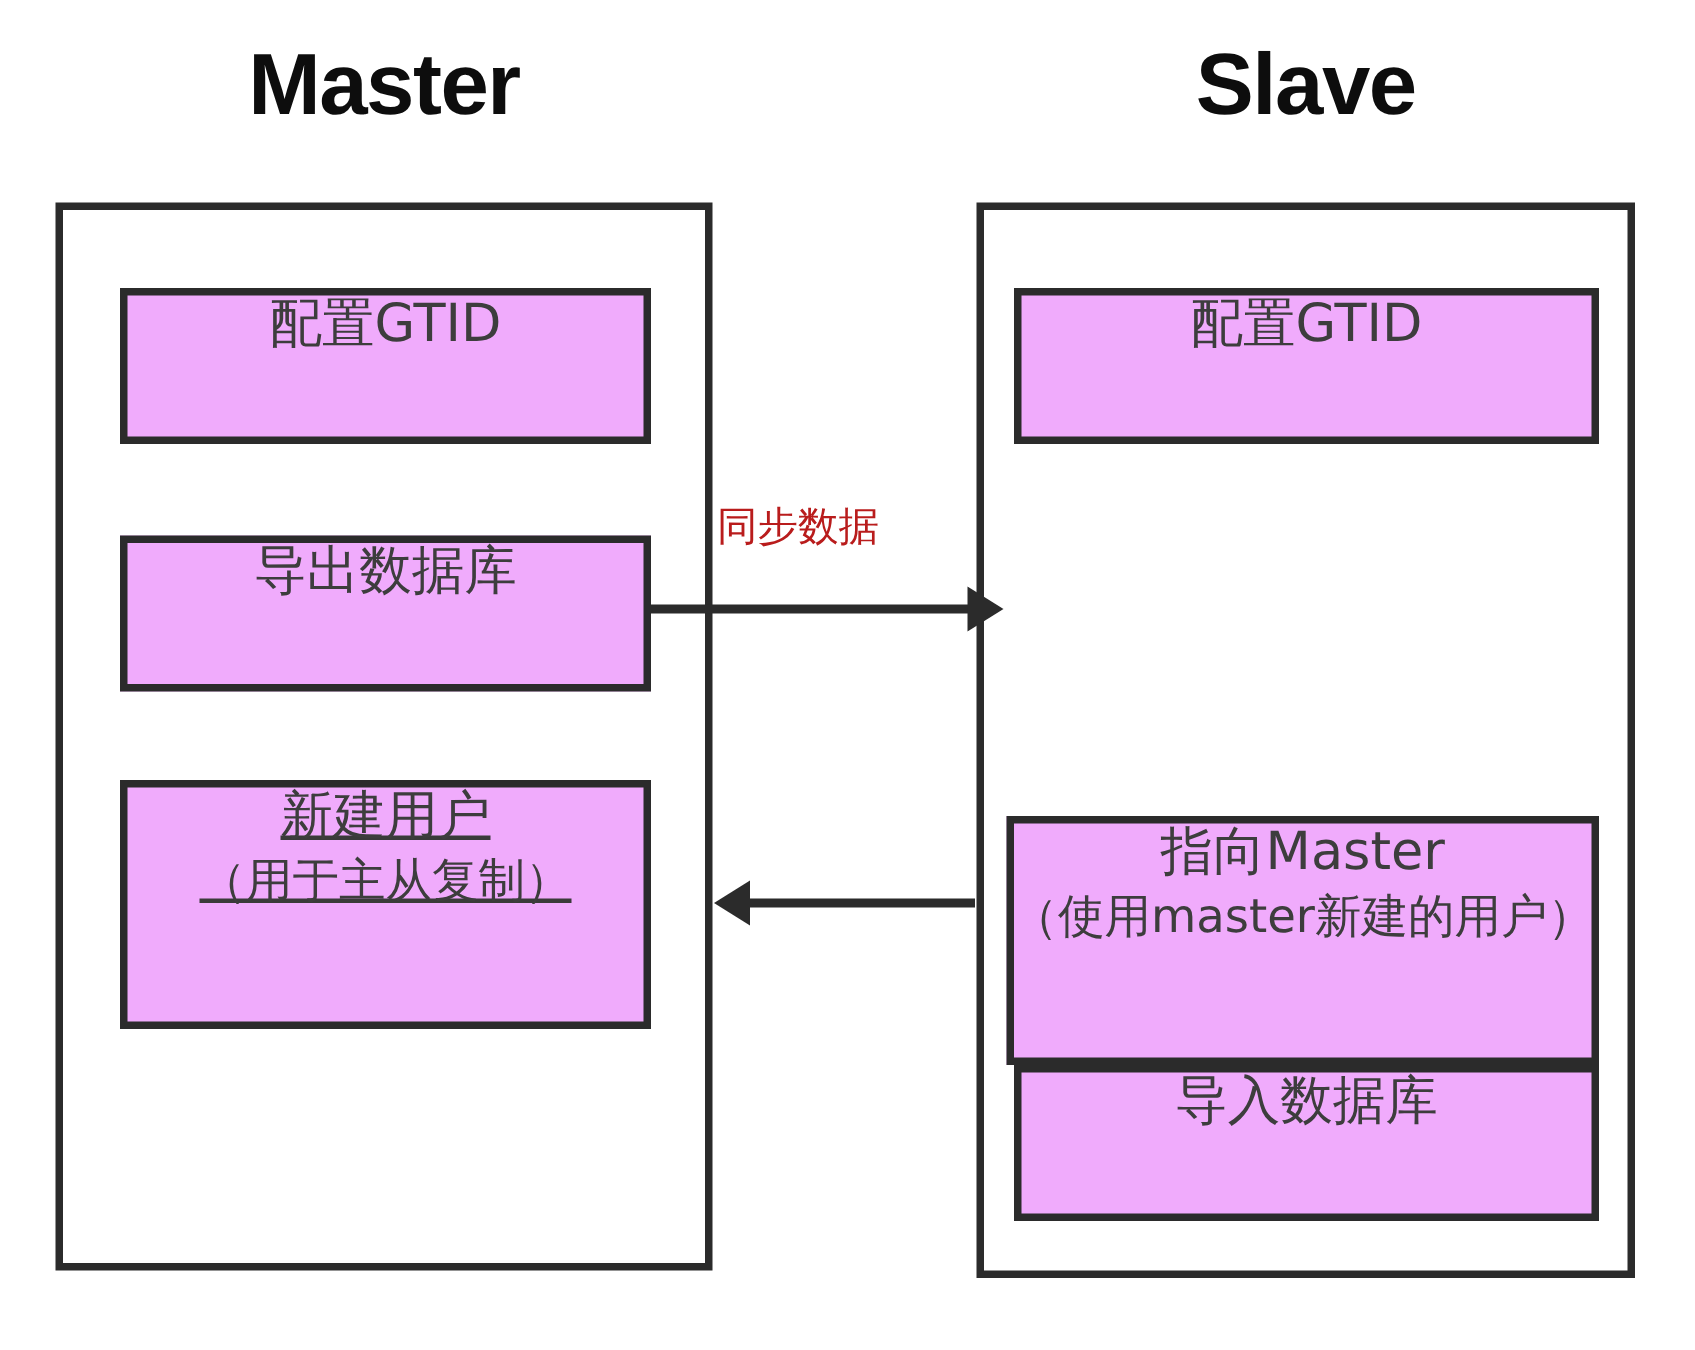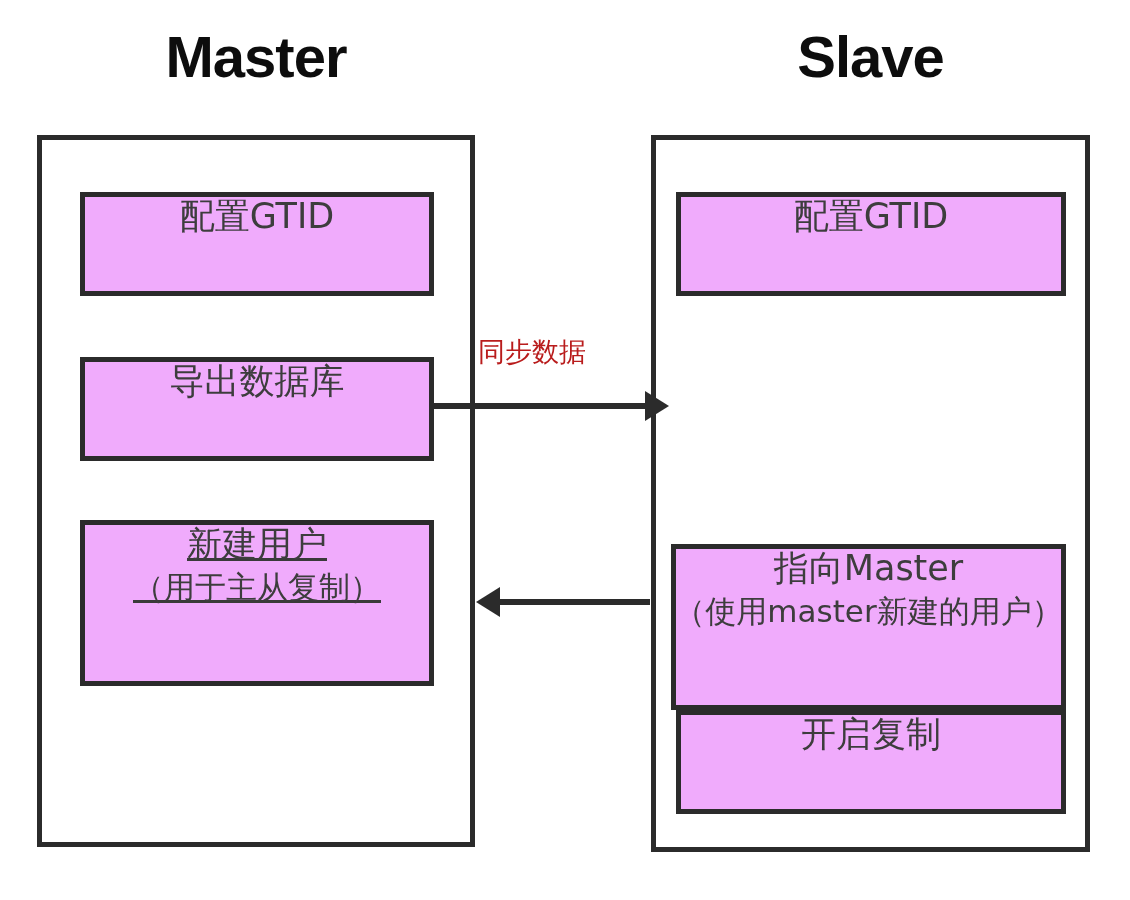--- a/index.html
+++ b/index.html
@@ -145,21 +145,21 @@
     <div class="step-main">配置GTID</div>
   </div>
 
 
   <div class="step-box" id="s-box-2">
     <div class="step-main">指向Master</div>
     <div class="step-sub">（使用master新建的用户）</div>
   </div>
 
   <div class="step-box" id="s-box-3">
-    <div class="step-main">开启复制</div>
+    <div class="step-main">导入数据库</div>
   </div>
 
   <div class="arrow-line" id="arrow-sync-line"></div>
   <div class="arrow-head right" id="arrow-sync-head"></div>
   <div id="arrow-sync-label">同步数据</div>
 
   <div class="arrow-line" id="arrow-point-line"></div>
   <div class="arrow-head left" id="arrow-point-head"></div>
 
 </div>

